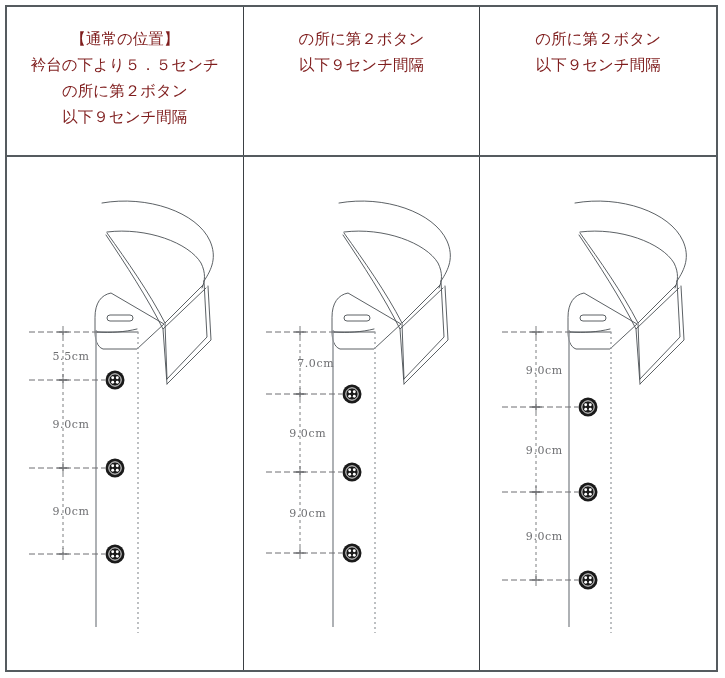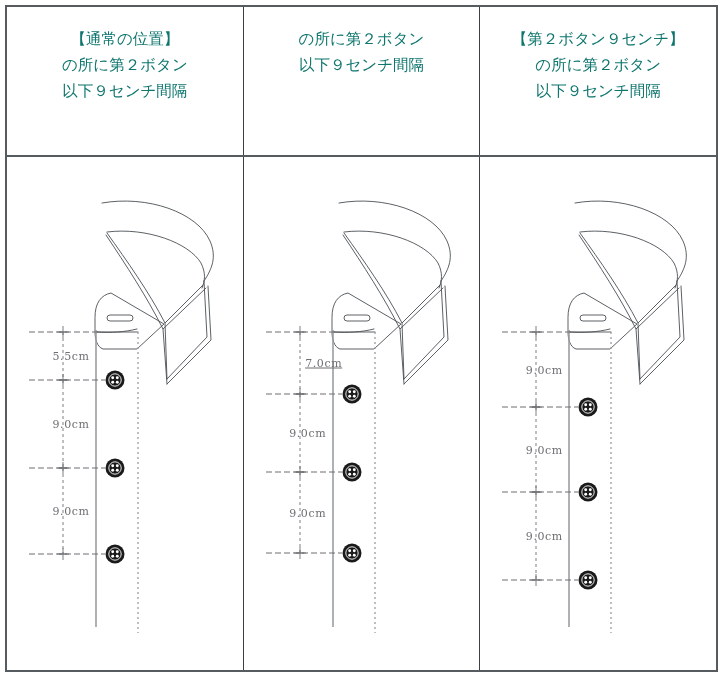--- a/index.html
+++ b/index.html
@@ -68,21 +68,21 @@
     position: relative;
     overflow: hidden;
   }
   .bcell:last-child { border-right: none; }
 
   
   .hline {
     font-family: "DejaVu Sans", "Liberation Sans", sans-serif;
     font-size: 15.5px;
     line-height: 26px;
-    color: #0f766e;
+    color: #7f1d1d;
     white-space: nowrap;
     letter-spacing: 0px;
     text-align: center;
   }
   .hline.t1 { font-size: 15.5px; }
 
   
   .diagram {
     position: absolute;
     left: 0;
@@ -110,31 +110,31 @@
 </head>
 <body>
 
 <div id="page">
   <div class="spec-table">
 
     <div class="header-row">
 
       <div class="hcell">
         <div class="hline t1">【通常の位置】</div>
+        <div class="hline">衿台の下より５．５センチ</div>
         <div class="hline">の所に第２ボタン</div>
         <div class="hline">以下９センチ間隔</div>
       </div>
 
       <div class="hcell">
         <div class="hline">の所に第２ボタン</div>
         <div class="hline">以下９センチ間隔</div>
       </div>
 
       <div class="hcell">
-        <div class="hline t1">【第２ボタン９センチ】</div>
         <div class="hline">の所に第２ボタン</div>
         <div class="hline">以下９センチ間隔</div>
       </div>
 
     </div>
 
     <div class="body-row">
 
       <div class="bcell">
         <div class="diagram" id="diagram-0">
@@ -277,21 +277,21 @@
               </g>
               <g>
                 <circle cx="108" cy="396" r="9.5" fill="#1a1a1a"></circle>
                 <circle cx="108" cy="396" r="6.2" fill="none" stroke="#ffffff" stroke-width="0.9"></circle>
                 <circle cx="105.7" cy="393.7" r="1.45" fill="#ffffff"></circle>
                 <circle cx="110.3" cy="393.7" r="1.45" fill="#ffffff"></circle>
                 <circle cx="105.7" cy="398.3" r="1.45" fill="#ffffff"></circle>
                 <circle cx="110.3" cy="398.3" r="1.45" fill="#ffffff"></circle>
               </g>
             </svg>
-            <div class="dimlabel" style="left: 80px; top: 206px; text-decoration: underline;">7.0cm</div>
+            <div class="dimlabel" style="left: 72px; top: 206px;">7.0cm</div>
             <div class="dimlabel" style="left: 64px; top: 276px;">9.0cm</div>
             <div class="dimlabel" style="left: 64px; top: 355.5px;">9.0cm</div>
           </div>
       </div>
 
       <div class="bcell">
         <div class="diagram" id="diagram-2">
             <svg width="236" height="515" viewBox="0 0 236 515">
               <g fill="none" stroke="#4a4f54" stroke-width="0.9" stroke-linejoin="round" stroke-linecap="round">
                 <path d="M 95 46 C 140 38 190 55 203 84 C 210 100 205 112 197 124"></path>

